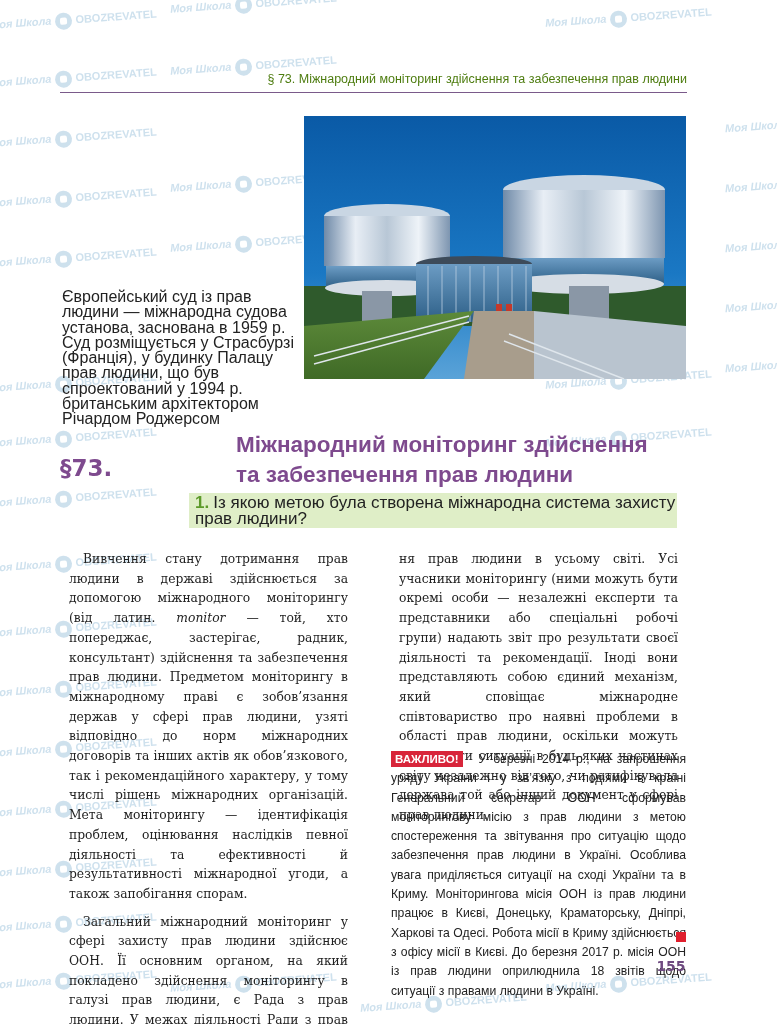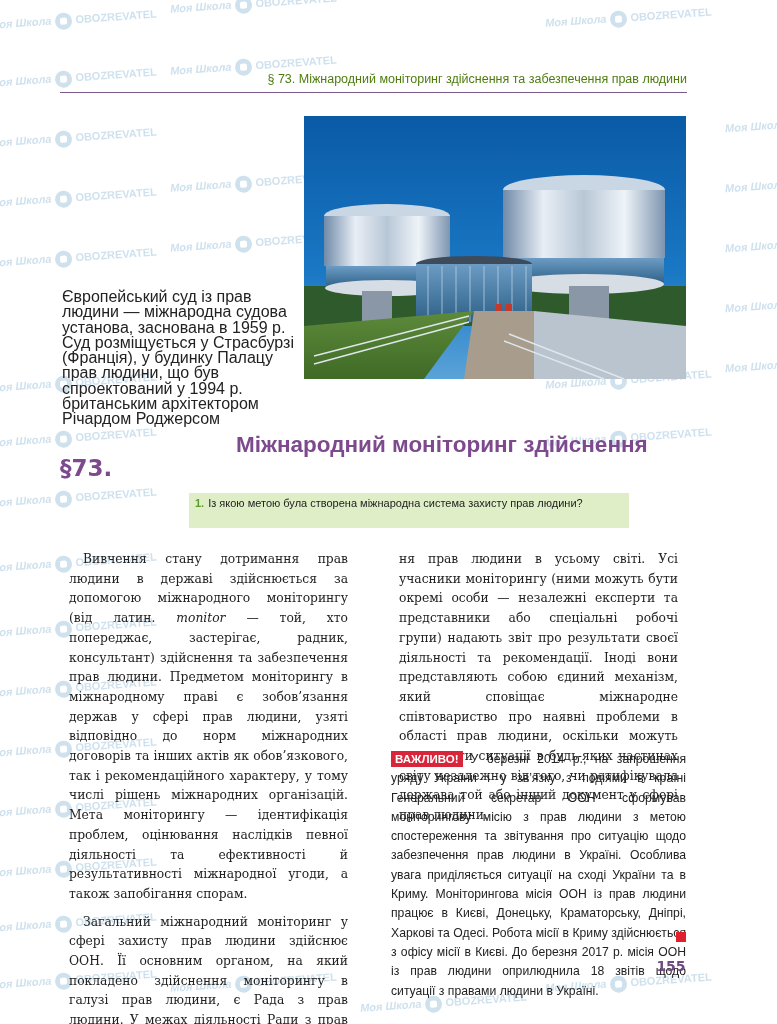--- a/index.html
+++ b/index.html
@@ -39,41 +39,41 @@
   .sec-num {
     position: absolute; left: 60px; top: 455px;
     font-family: "DejaVu Sans", sans-serif; font-weight: bold; font-size: 23px; color: #7e4a8e;
   }
   .sec-title {
     position: absolute; left: 192px; top: 430px; width: 500px;
     font-family: Liberation Sans, sans-serif; font-weight: bold; font-size: 22.5px;
     line-height: 30px; color: #7e4a8e; margin-left: 44px;
   }
   .questions {
-    position: absolute; left: 189px; top: 493px; width: 440px; height: 35px;
-    background: #dfeec7; font-family: "Liberation Sans", sans-serif; font-size: 11px;
+    position: absolute; left: 189px; top: 493px; width: 488px; height: 35px;
+    background: #dfeec7; font-family: "Liberation Sans", sans-serif; font-size: 17px;
     line-height: 16px; padding: 2px 0 0 6px; box-sizing: border-box;
   }
   .questions .n { color: #5c9a2a; font-weight: bold; margin-right: 4px; }
   .col {
     position: absolute; top: 542px; font-family: "DejaVu Serif", serif;
     font-size: 12.3px; line-height: 19.7px; color: #222; text-align: justify;
   }
   .col.left { left: 61px; width: 295px; }
   .col.right { left: 391px; width: 295px; }
   .col p { margin: 8px; text-indent: 14px; }
   .col p.cont { text-indent: 0; }
   .important {
     position: absolute; left: 391px; top: 750px; width: 295px;
     font-family: "Liberation Sans", sans-serif; font-size: 12.2px; line-height: 19.3px;
     color: #222; text-align: justify;
   }
   .badge {
     display: inline-block; background: #d8253a; color: #fff; font-weight: bold;
-    font-size: 11.5px; padding: 0 4px; line-height: 16px; margin-right: 8px;
+    font-size: 11.5px; padding: 0 4px; line-height: 16px; margin-right: 16px;
   }
   .end-mark {
     position: absolute; left: 676px; top: 932px; width: 10px; height: 10px; background: #e0202e;
   }
   .page-num {
     position: absolute; left: 655px; top: 958px; width: 32px; text-align: center;
     font-family: "DejaVu Sans", sans-serif; font-weight: bold; font-size: 14px; color: #6e4a80;
   }
 </style>
 </head>
@@ -180,20 +180,21 @@
         <polyline points="205,218 320,263"></polyline>
     </g>
   </svg>
 </div>
 
 <div class="caption">Європейський суд із прав людини — міжнародна судова установа, заснована в 1959 р. Суд розміщується у Страсбурзі (Франція), у будинку Палацу прав людини, що був спроектований у 1994 р. британським архітектором Річардом Роджерсом</div>
 
 <div class="sec-num">§73.</div>
 <div class="sec-title">
   <div>Міжнародний моніторинг здійснення</div>
+  <div>та забезпечення прав людини</div>
 </div>
 
 <div class="questions">
   <div><span class="n">1.</span><span>Із якою метою була створена міжнародна система захисту прав людини?</span></div>
 </div>
 
 <div class="col left">
   <p><span>Вивчення стану дотримання прав людини в державі здійснюється за допомогою міжнародного моніторингу (від латин. </span><i>monitor</i><span> — той, хто попереджає, застерігає, радник, консультант) здійснення та забезпечення прав людини. Предметом моніторингу в міжнародному праві є зобов’язання держав у сфері прав людини, узяті відповідно до норм міжнародних договорів та інших актів як обов’язкового, так і рекомендаційного характеру, у тому числі рішень міжнародних організацій. Мета моніторингу — ідентифікація проблем, оцінювання наслідків певної діяльності та ефективності й результативності міжнародної угоди, а також запобігання спорам.</span></p>
   <p>Загальний міжнародний моніторинг у сфері захисту прав людини здійснює ООН. Її основним органом, на який покладено здійснення моніторингу в галузі прав людини, є Рада з прав людини. У межах діяльності Ради з прав людини моніторинг передбачає вивчення, спостереження, консультування та інформування суспільства про ситуацію в галузі прав людини в окремих країнах або на окремих територіях або про масові порушен-</p>
 </div>

